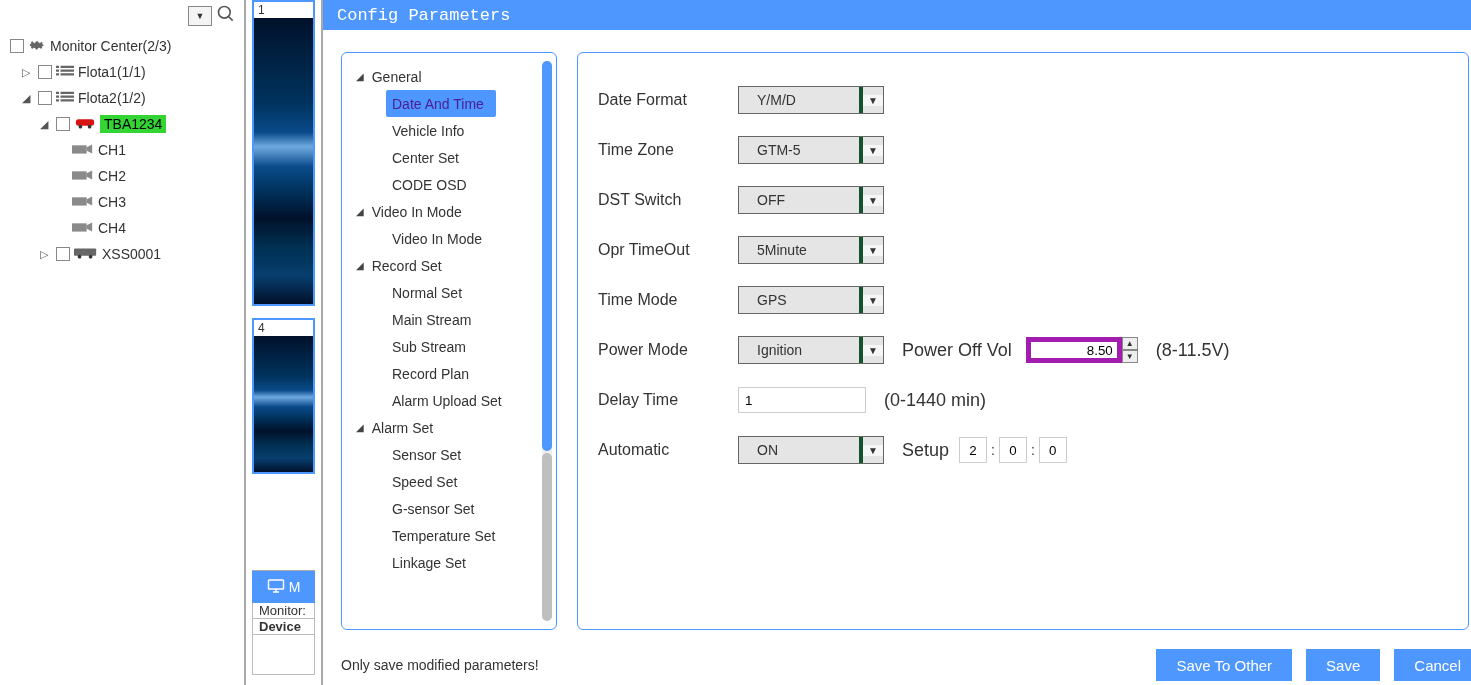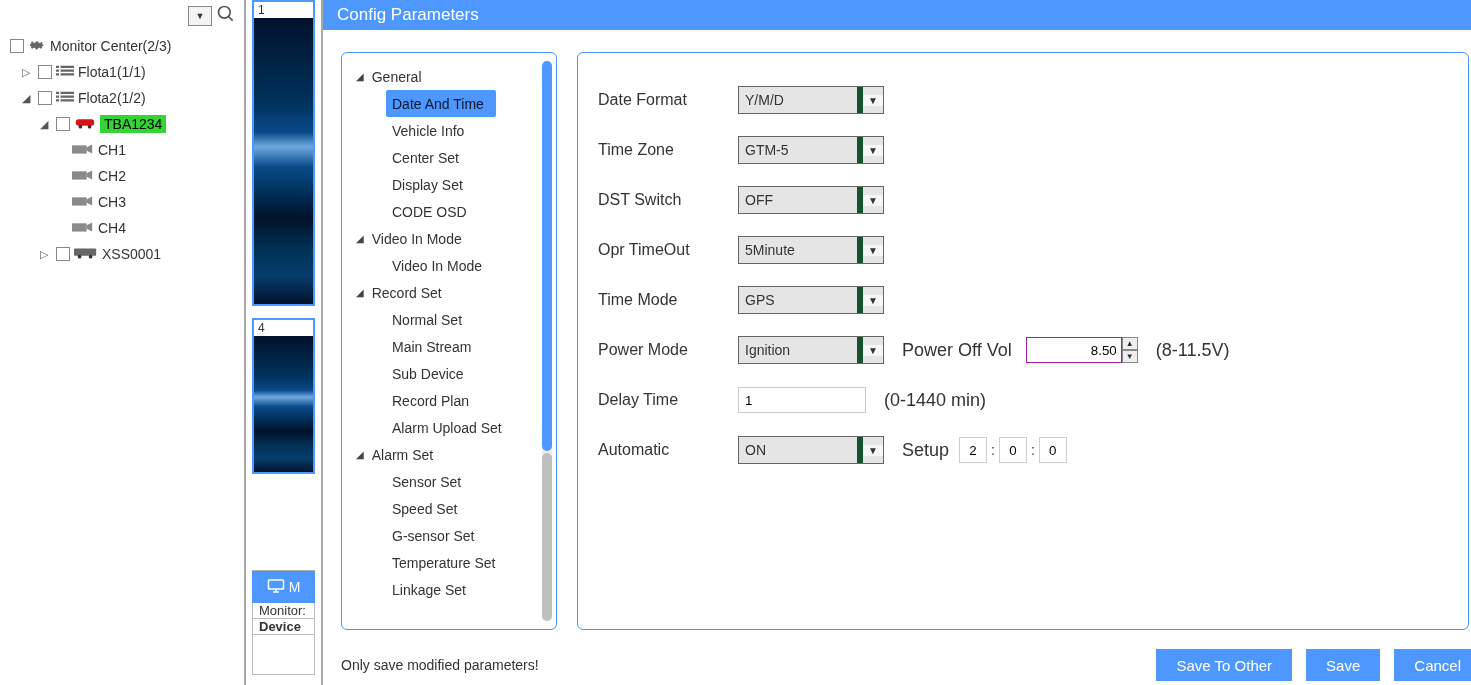--- a/index.html
+++ b/index.html
@@ -34,41 +34,41 @@
   .thumb-head { background:#fff; padding:1px 4px; font-size:12px; }
   .thumb-img { height: 286px; background: linear-gradient(#00112a, #00335e 30%, #0a4b8b 40%, #6fa9e0 45%, #0a4b8b 52%, #00335e 60%, #00112a 70%, #003052 80%, #073e6e 90%, #00112a); }
   .thumb-img.small { height: 136px; }
   .tabs-bottom { margin-top:auto; border-top:1px solid #aaa; }
   .tab-monitor { background:#4e97ff; color:#fff; display:flex; align-items:center; justify-content:center; height:32px; gap:4px; }
   .tab-row { border:1px solid #bbb; border-top:none; padding:0 6px; font-size:13px; background:#fff; }
   .tab-row.bold { font-weight:bold; }
 
   
   .config { flex:1; display:flex; flex-direction:column; }
-  .config-title { background:#4e97ff; color:#fff; padding:0 14px; font-size:17px; height:30px; display:flex; align-items:center; }
+  .config-title { background:#4e97ff; color:#fff; padding:0 14px; font-size:17px; height:30px; display:flex; align-items:center;font-family:Liberation Mono, monospace; }
   .config-body { flex:1; padding:22px 0 0 18px; display:flex; gap:20px; }
 
   .nav-box { width:216px; height:578px; border:1px solid #4e97ff; border-radius:6px; padding:10px 6px 10px 14px; position:relative; overflow:hidden; }
   .nav-scroll { position:absolute; top:8px; right:4px; width:10px; height:560px; background:#eee; border-radius:5px; }
   .nav-thumb { position:absolute; top:0; width:10px; height:390px; background:#4e97ff; border-radius:5px; }
   .nav-thumb2 { position:absolute; top:392px; width:10px; height:168px; background:#bfbfbf; border-radius:5px; }
   .nav-group { display:flex; align-items:center; gap:8px; height:27px; font-size:14px; }
   .nav-caret { font-size:10px; color:#444; }
   .nav-item { padding-left:36px; height:27px; display:flex; align-items:center; font-size:14px; cursor:pointer; }
-  .nav-item.sel { background:#4e97ff; color:#0f172a; border-radius:2px; width:110px; margin-left:30px; padding-left:6px; }
+  .nav-item.sel { background:#4e97ff; color:#4c1d95; border-radius:2px; width:110px; margin-left:30px; padding-left:6px; }
 
   .form-box { flex:1; border:1px solid #4e97ff; border-radius:6px; padding:22px 20px; height:578px; margin-right:2px; }
   .form-row { display:flex; align-items:center; height:50px; }
   .form-label { width:140px; font-size:16px; }
   .select { width:146px; height:28px; border:1px solid #666; background:#e5e5e5; display:flex; align-items:center; }
-  .select-val { flex:1; padding-left:6px; border-right:6px solid #14532d; height:100%; display:flex; align-items:center; }
+  .select-val { flex:1; padding-left:18px; border-right:4px solid #14532d; height:100%; display:flex; align-items:center; }
   .select-btn { width:20px; text-align:center; font-size:10px; background:#f6f6f6; }
   .text-input { width:128px; height:26px; border:1px solid #ccc; padding:2px 6px; }
   .spinner { display:flex; align-items:center; }
-  .spinner input { width:96px; height:26px; border:1px solid #a21caf; text-align:right; padding-right:4px; }
+  .spinner input { width:96px; height:26px; border:5px solid #a21caf; text-align:right; padding-right:4px; }
   .spin-btns { display:flex; flex-direction:column; }
   .spin-btns div { width:16px; height:13px; border:1px solid #888; background:#eee; font-size:8px; text-align:center; line-height:11px; }
   .time-inp { width:28px; height:26px; border:1px solid #ccc; text-align:center; }
   .hint { margin-left:18px; font-size:18px;text-align:right; }
 
   .bottom-bar { height:40px; display:flex; align-items:center; padding: 0 0 0 18px; }
   .bottom-note { flex:1; font-size:14px; }
   .btn { background:#4e97ff; color:#fff; border:none; height:32px; padding:0 20px; margin-left:14px; font-size:15px; cursor:pointer; }
 </style>
 </head>
@@ -226,36 +226,35 @@
             <div class="nav-thumb2"></div>
         </div>
 
         <div class="nav-group">
             <span class="nav-caret">◢</span>
             <span>General</span>
           </div>
         <div class="nav-item sel">Date And Time</div>
         <div class="nav-item">Vehicle Info</div>
         <div class="nav-item">Center Set</div>
-        <div class="nav-item">Display Set</div>
         <div class="nav-item">CODE OSD</div>
 
         <div class="nav-group">
             <span class="nav-caret">◢</span>
             <span>Video In Mode</span>
           </div>
         <div class="nav-item">Video In Mode</div>
 
         <div class="nav-group">
             <span class="nav-caret">◢</span>
             <span>Record Set</span>
           </div>
         <div class="nav-item">Normal Set</div>
         <div class="nav-item">Main Stream</div>
-        <div class="nav-item">Sub Device</div>
+        <div class="nav-item">Sub Stream</div>
         <div class="nav-item">Record Plan</div>
         <div class="nav-item">Alarm Upload Set</div>
 
         <div class="nav-group">
             <span class="nav-caret">◢</span>
             <span>Alarm Set</span>
           </div>
         <div class="nav-item">Sensor Set</div>
         <div class="nav-item">Speed Set</div>
         <div class="nav-item">G-sensor Set</div>

